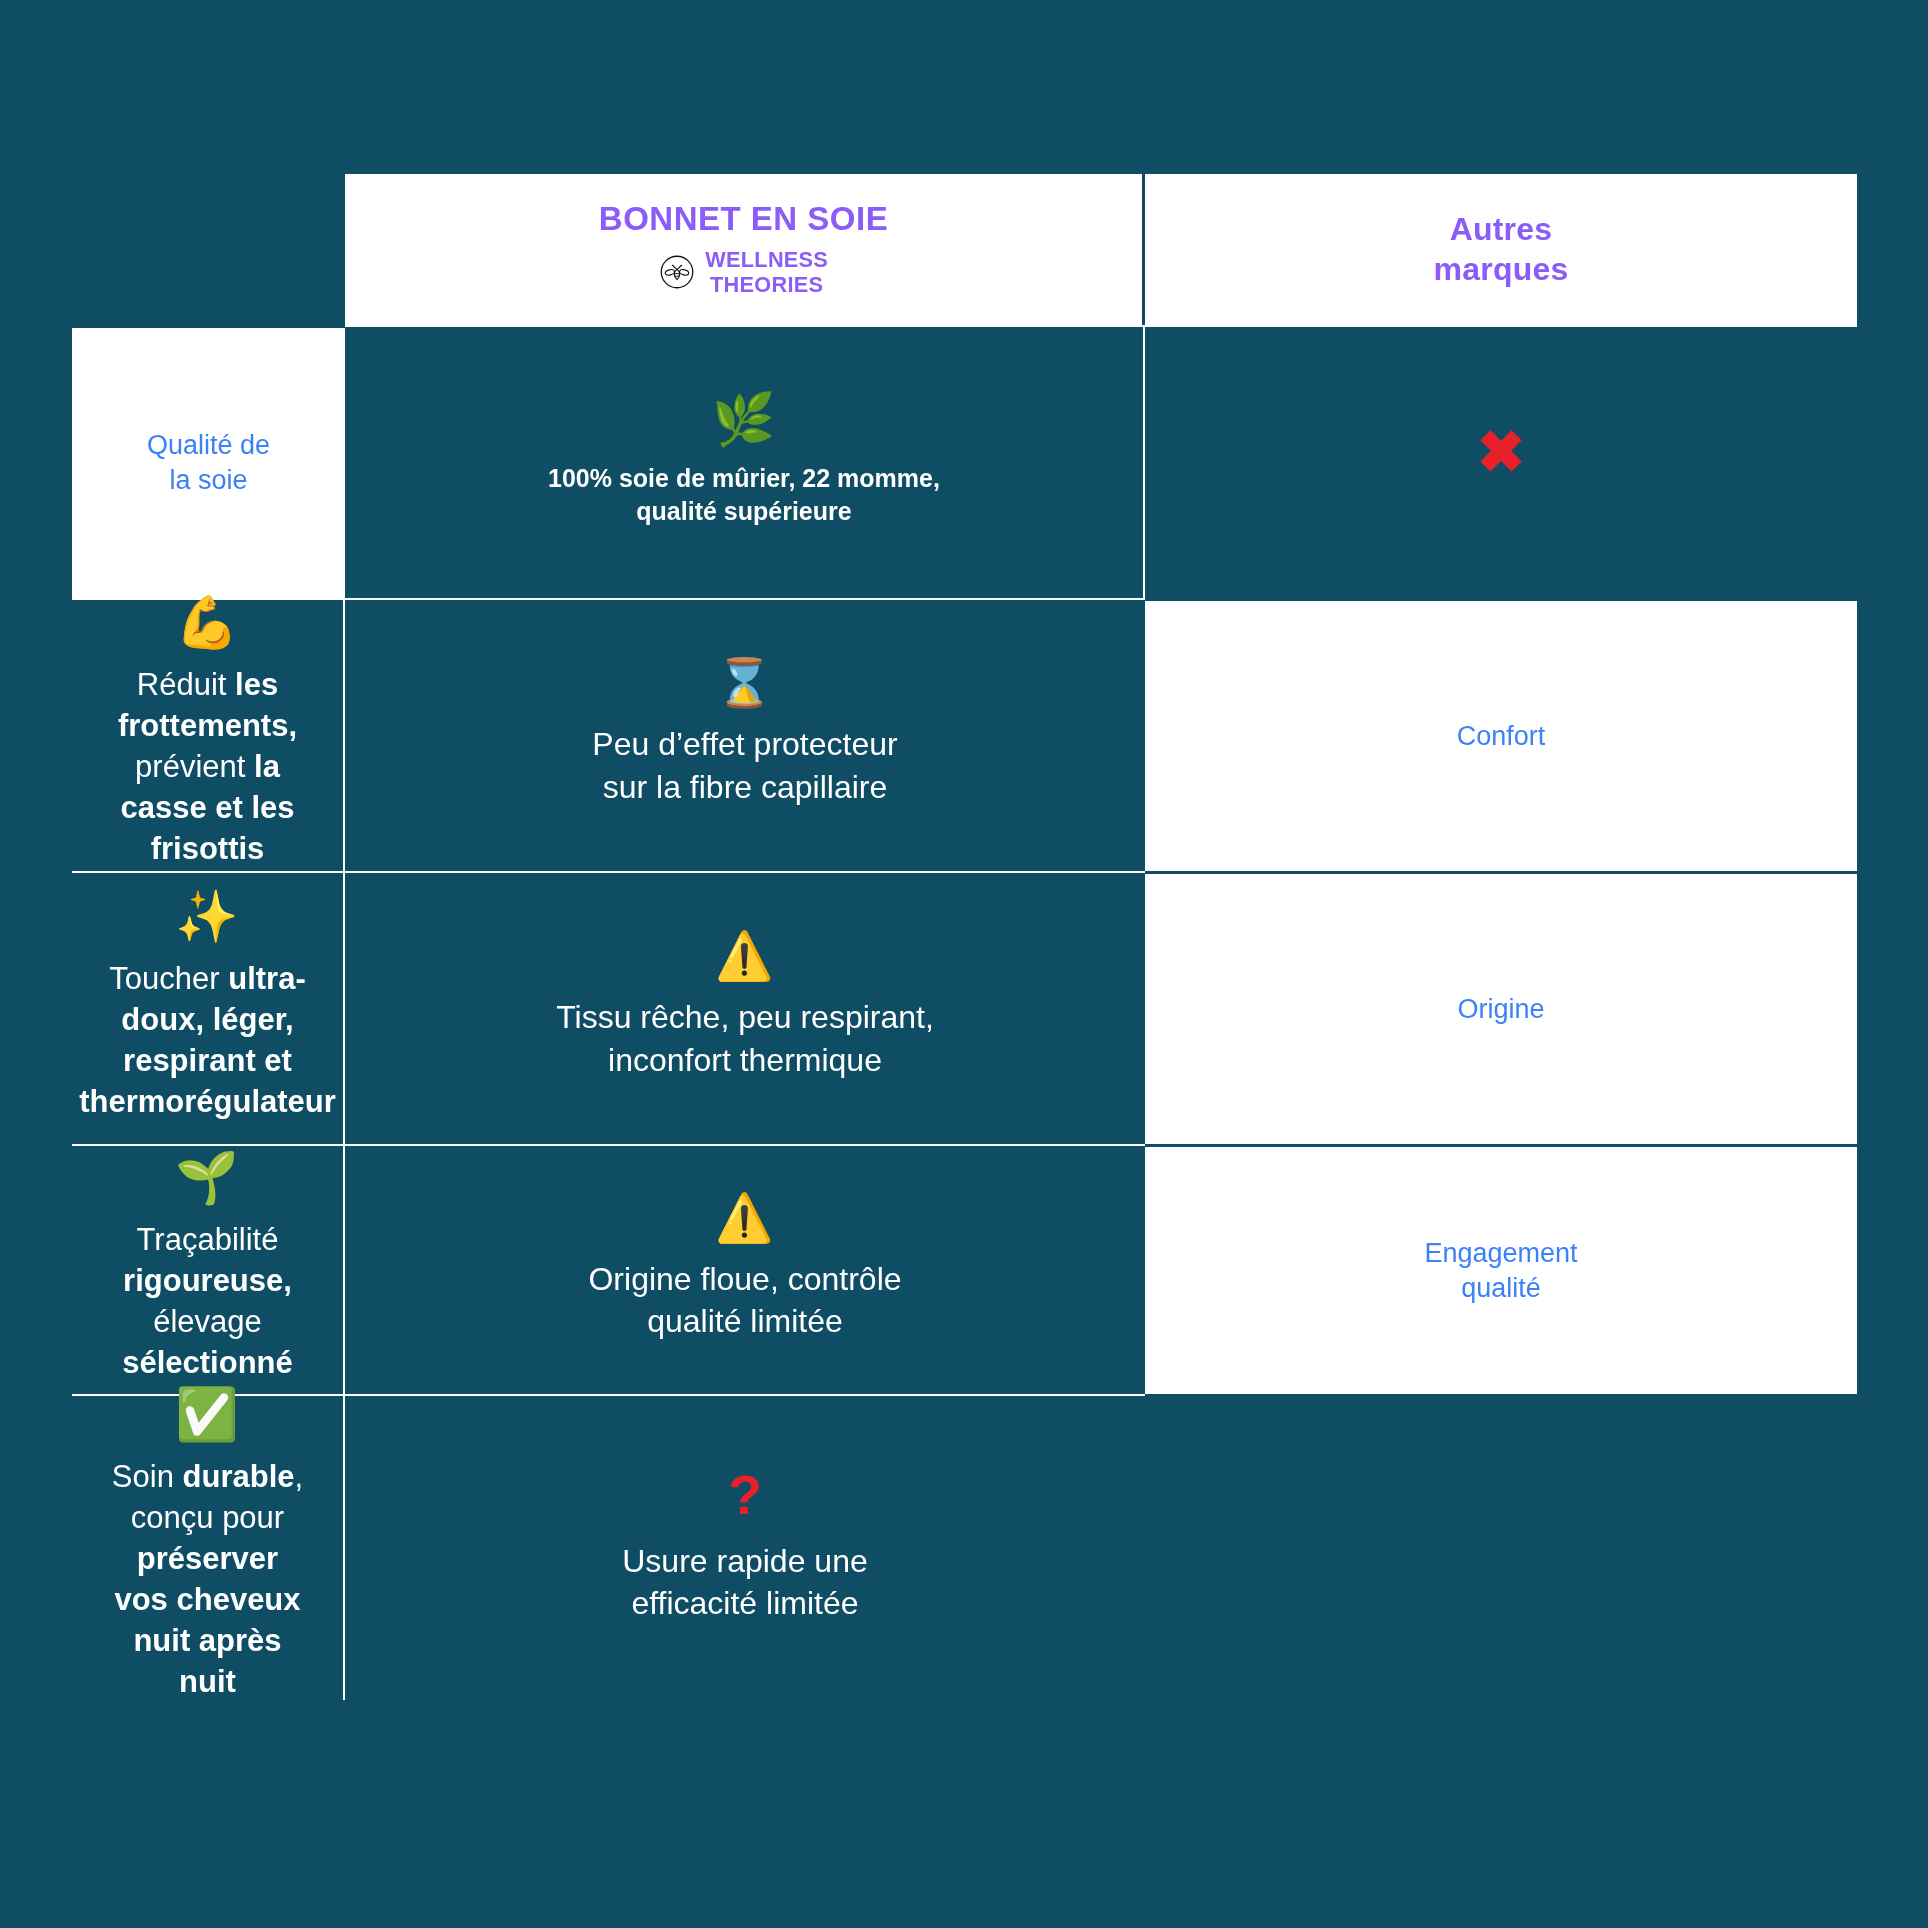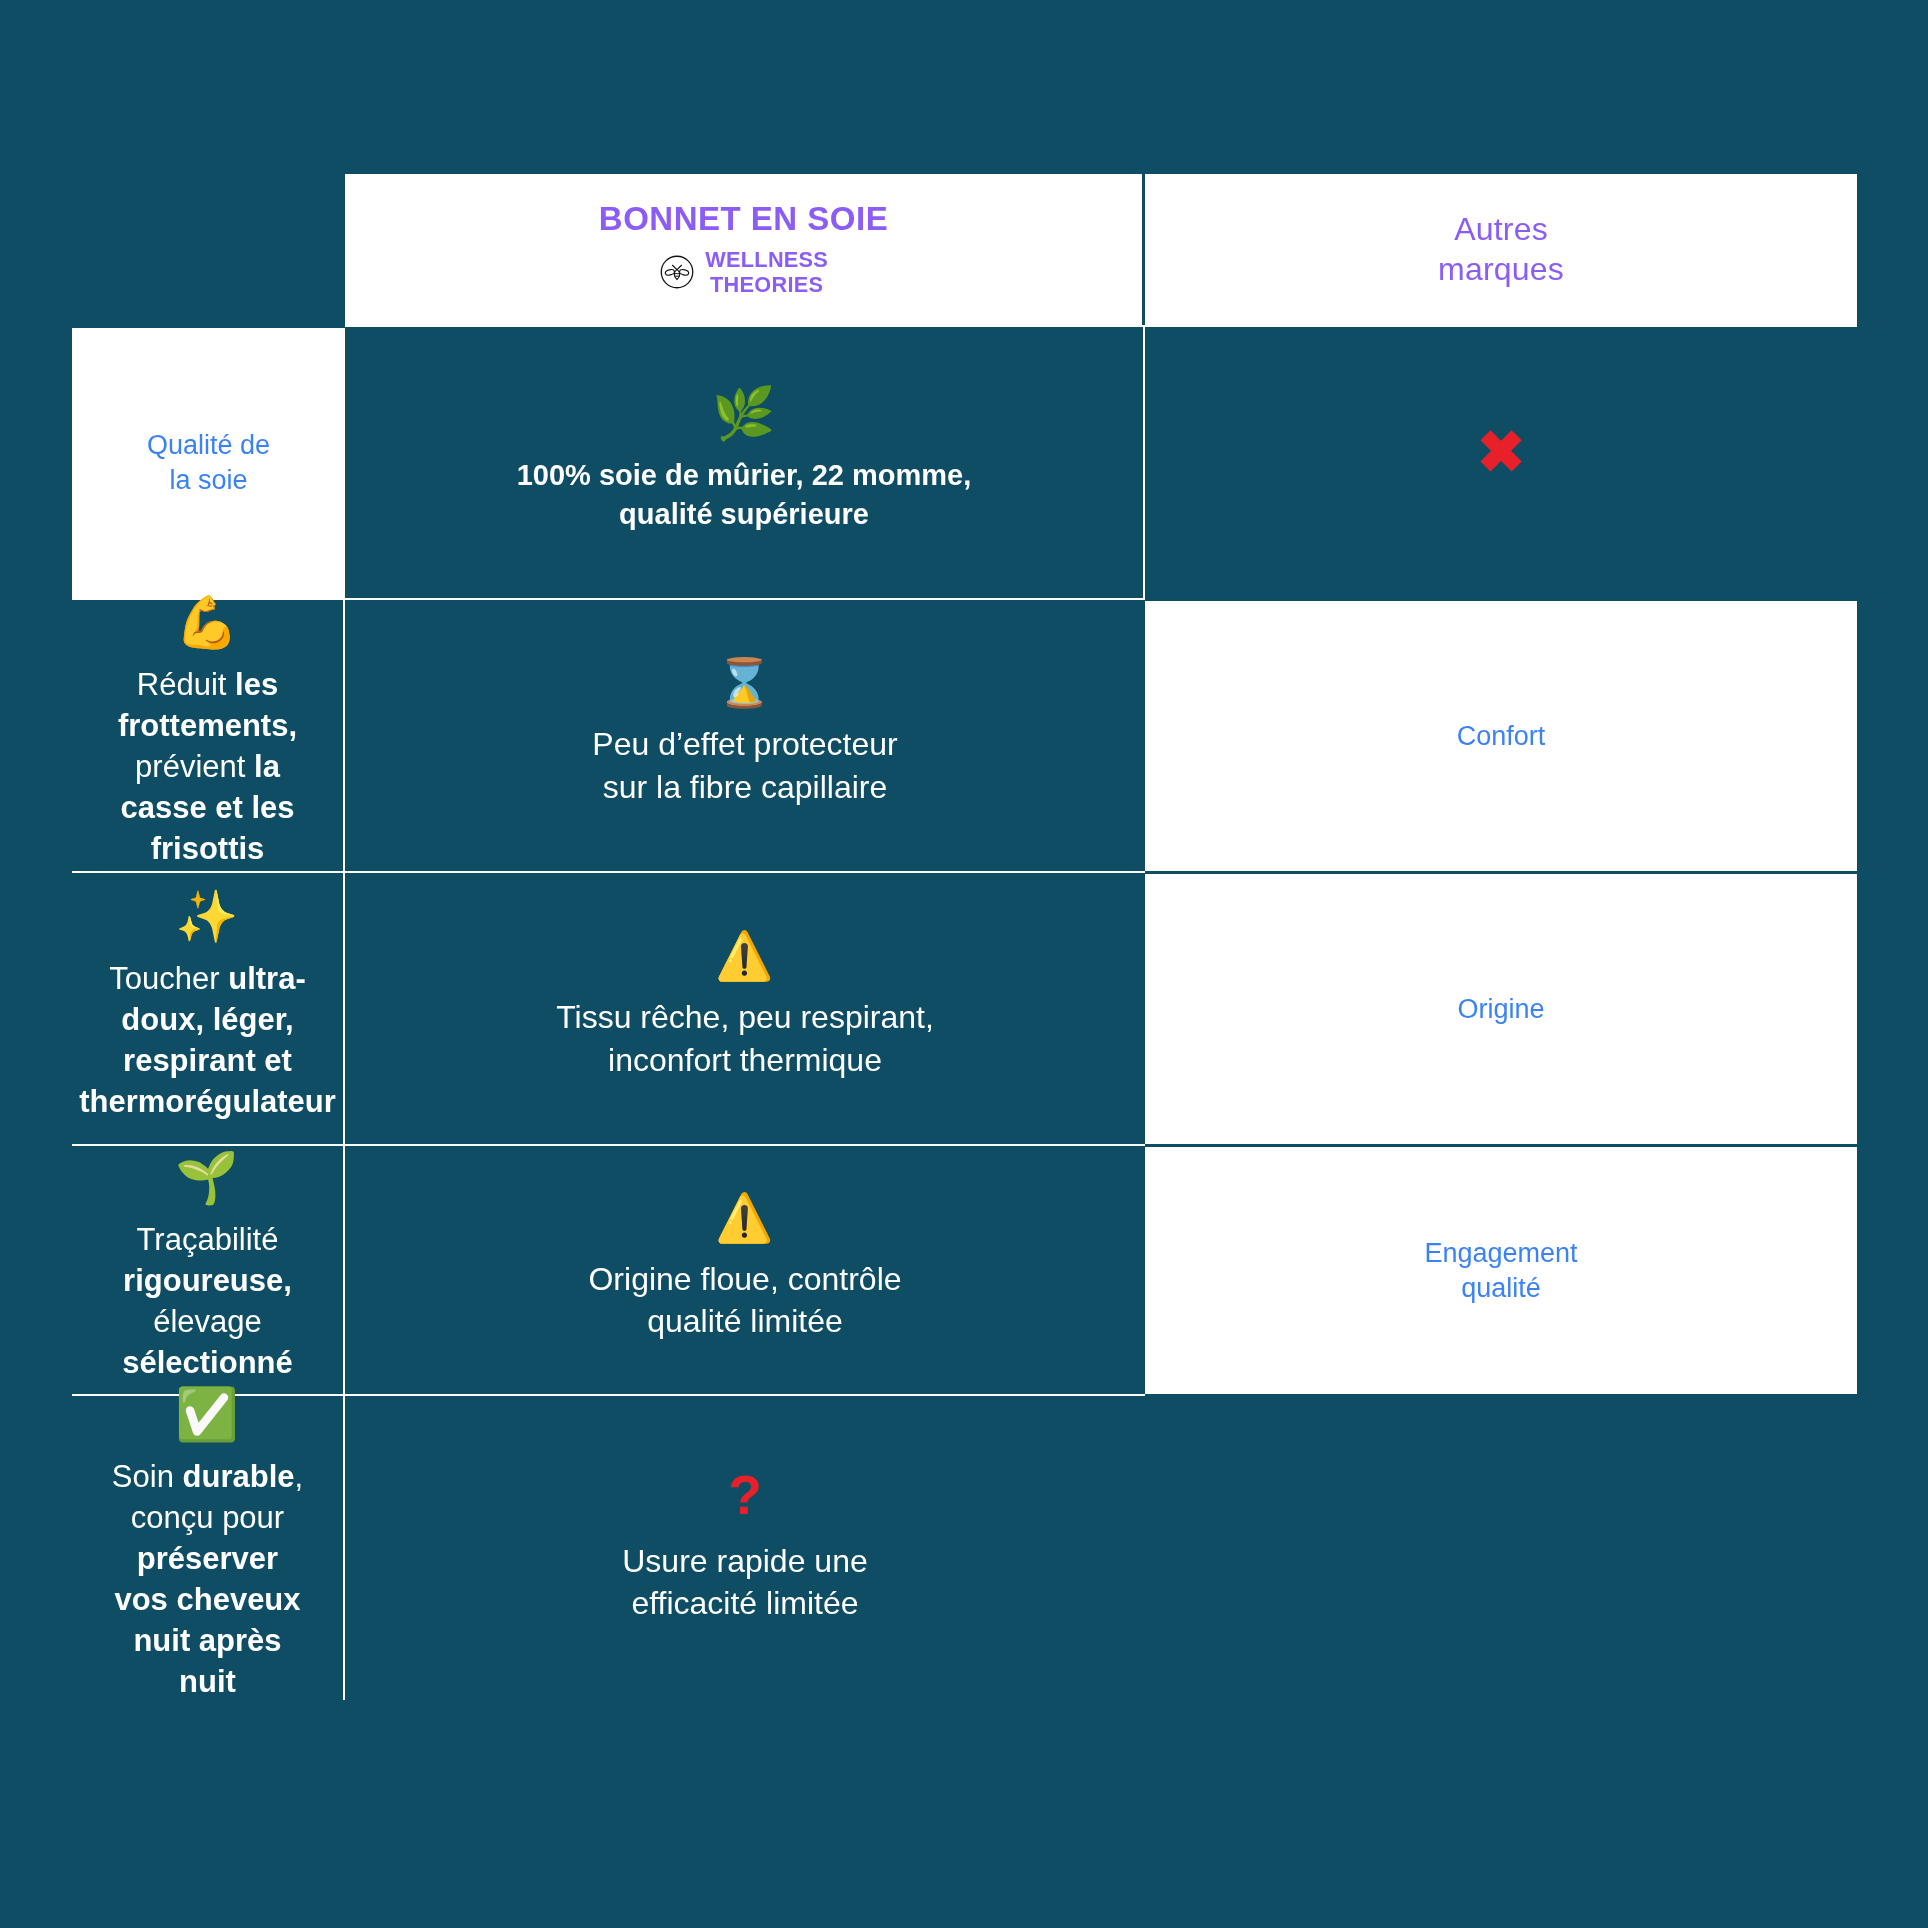--- a/index.html
+++ b/index.html
@@ -75,21 +75,21 @@
   .brand-words {
     font-size: 21.7px;
     font-weight: 700;
     line-height: 1.18;
     letter-spacing: 0.3px;
     text-align: center;
   }
 
   .hdr-other {
     font-size: 32px;
-    font-weight: 400;
+    font-weight: 700;
     line-height: 1.22;
     letter-spacing: 0.2px;
   }
 
   
   .hdr-cell.col2 { border-right: 3.8px solid #0e4d63; }
 
   
   .label-cell {
     background: #ffffff;
@@ -128,21 +128,21 @@
     margin-bottom: 17px;
     display: block;
   }
   .cell-icon.small { font-size: 47px; }
 
   .cell-text {
     font-size: 31px;
     line-height: 1.32;
     font-weight: 400;
   }
-  .cell-text.bold-all { font-weight: 700; font-size: 29px; }
+  .cell-text.bold-all { font-weight: 700; font-size: 25px; }
   .cell-text b { font-weight: 700; }
 
   .cell-text.right {
     font-size: 32px;
     font-weight: 400;
     line-height: 1.32;
   }
 
   
   .mark-x {

